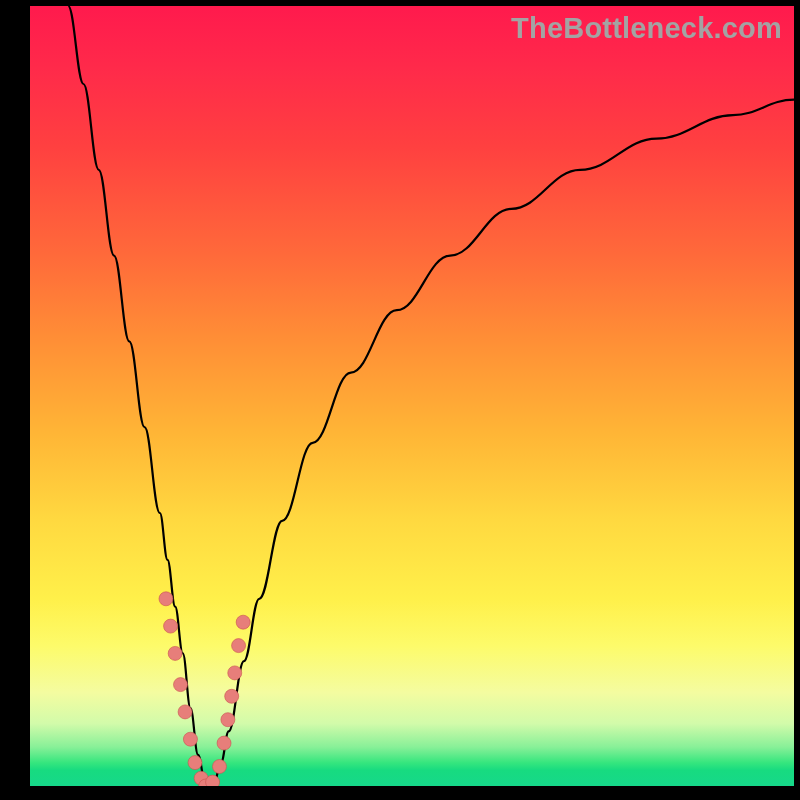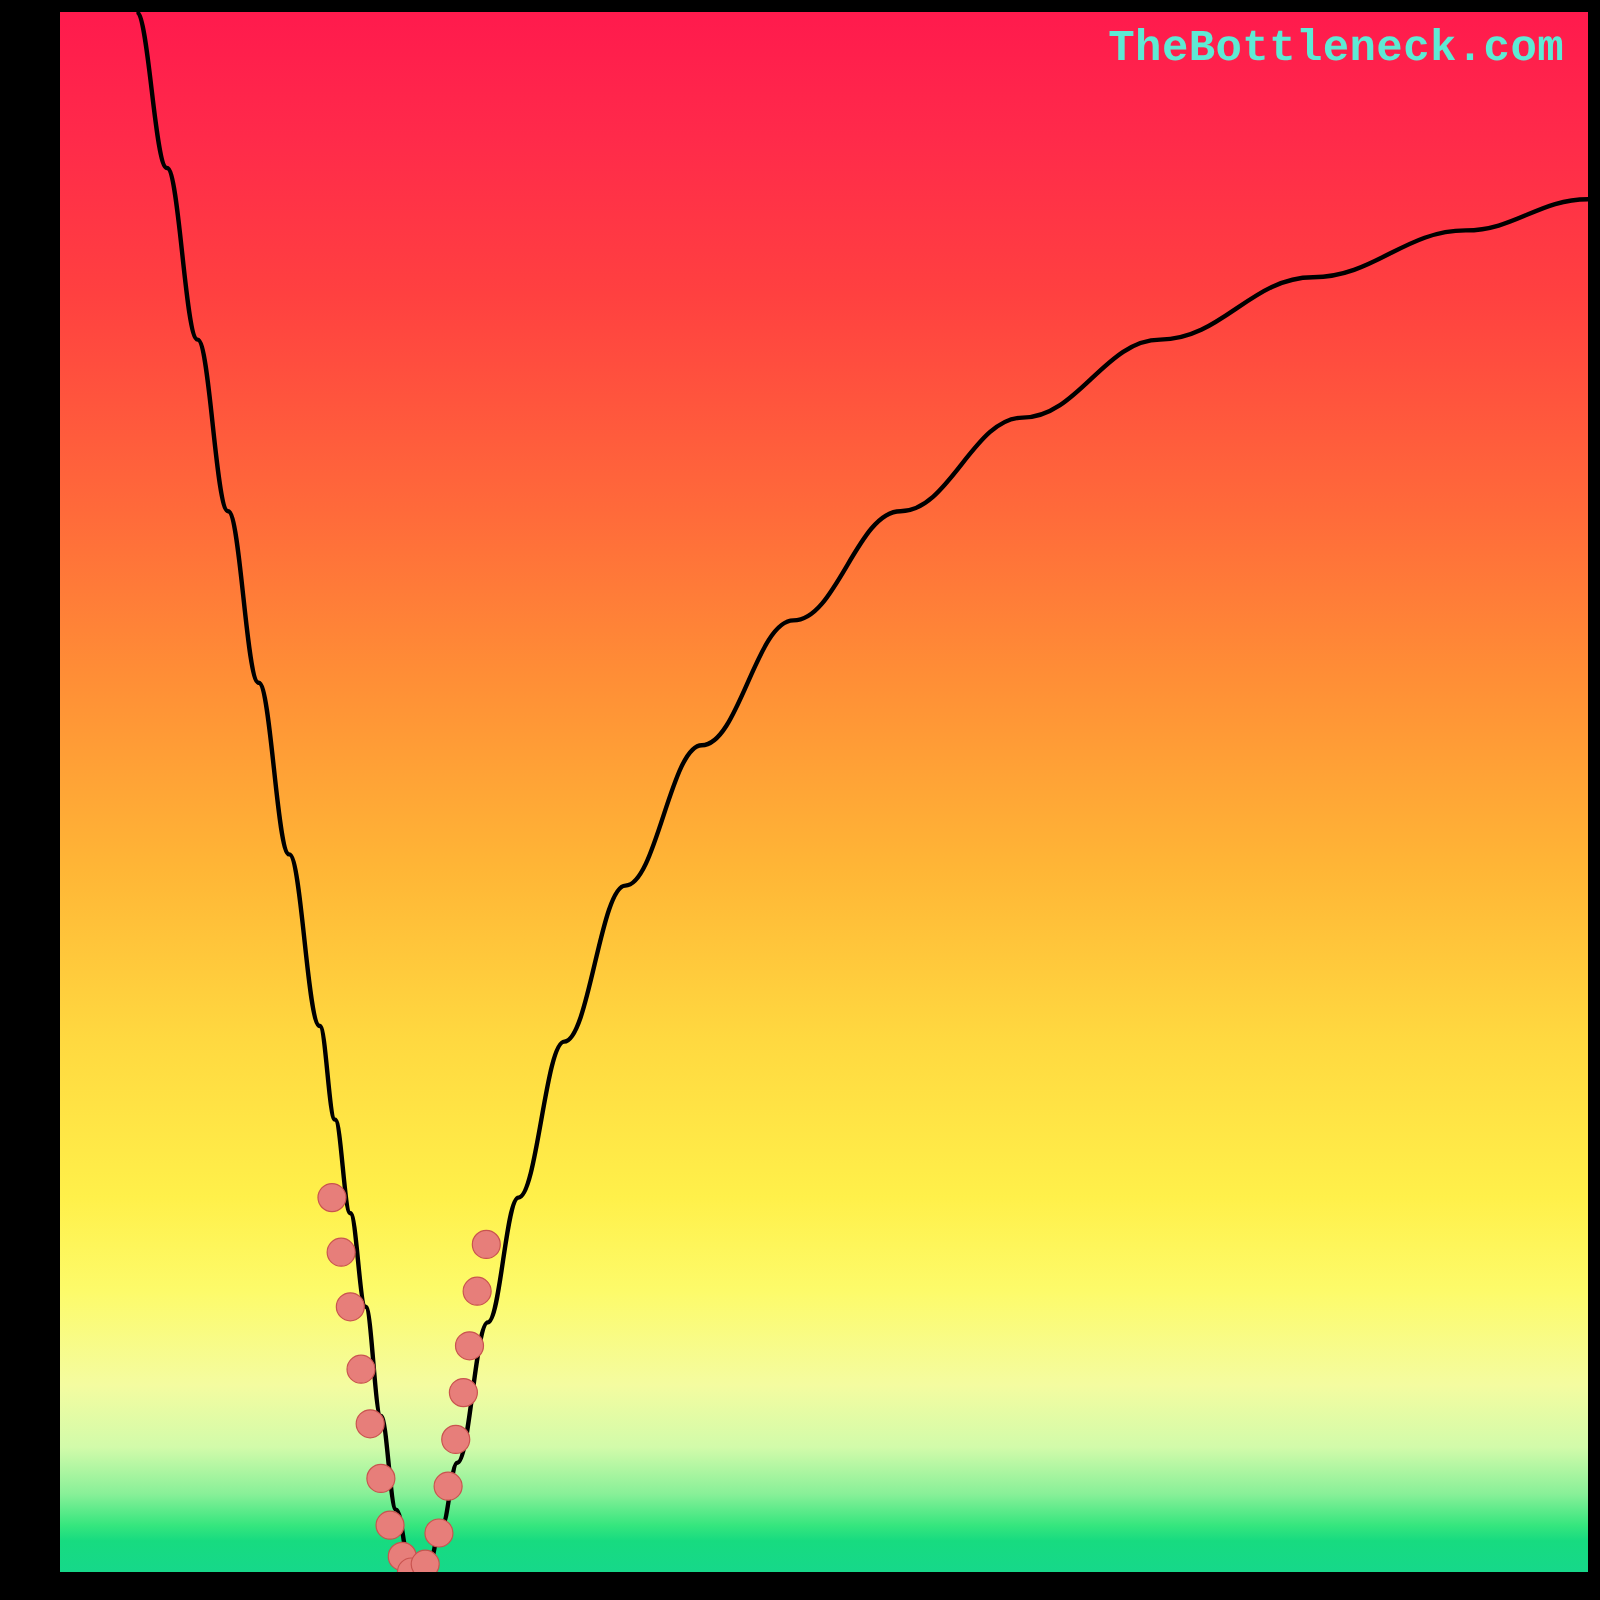--- a/index.html
+++ b/index.html
@@ -44,26 +44,25 @@
       #88f098 95%,
       #36e67e 97%,
       #17db80 98%,
       #16d88a 100%
     );
   }
   .watermark {
     position: absolute;
     top: 6px;
     right: 12px;
-    font-size: 22px;
+    font-size: 29px;
     font-weight: 600;
-    color: #5eead4;
+    color: #a3a3a3;
     letter-spacing: 0.2px;
     user-select: none;
-    font-family: Liberation Mono, monospace;
   }
   svg.curve {
     position: absolute;
     inset: 0;
     width: 100%;
     height: 100%;
   }
   .curve-path {
     fill: none;
     stroke: #000;

